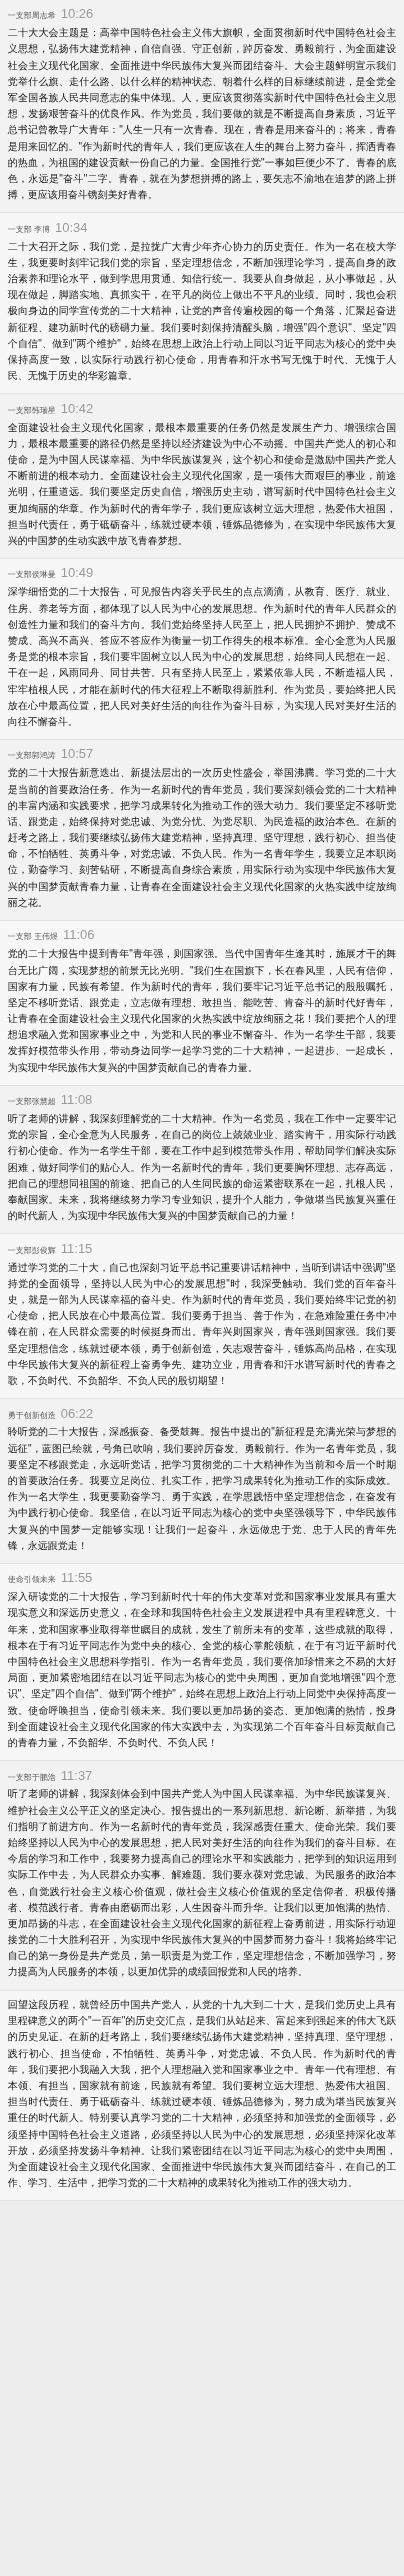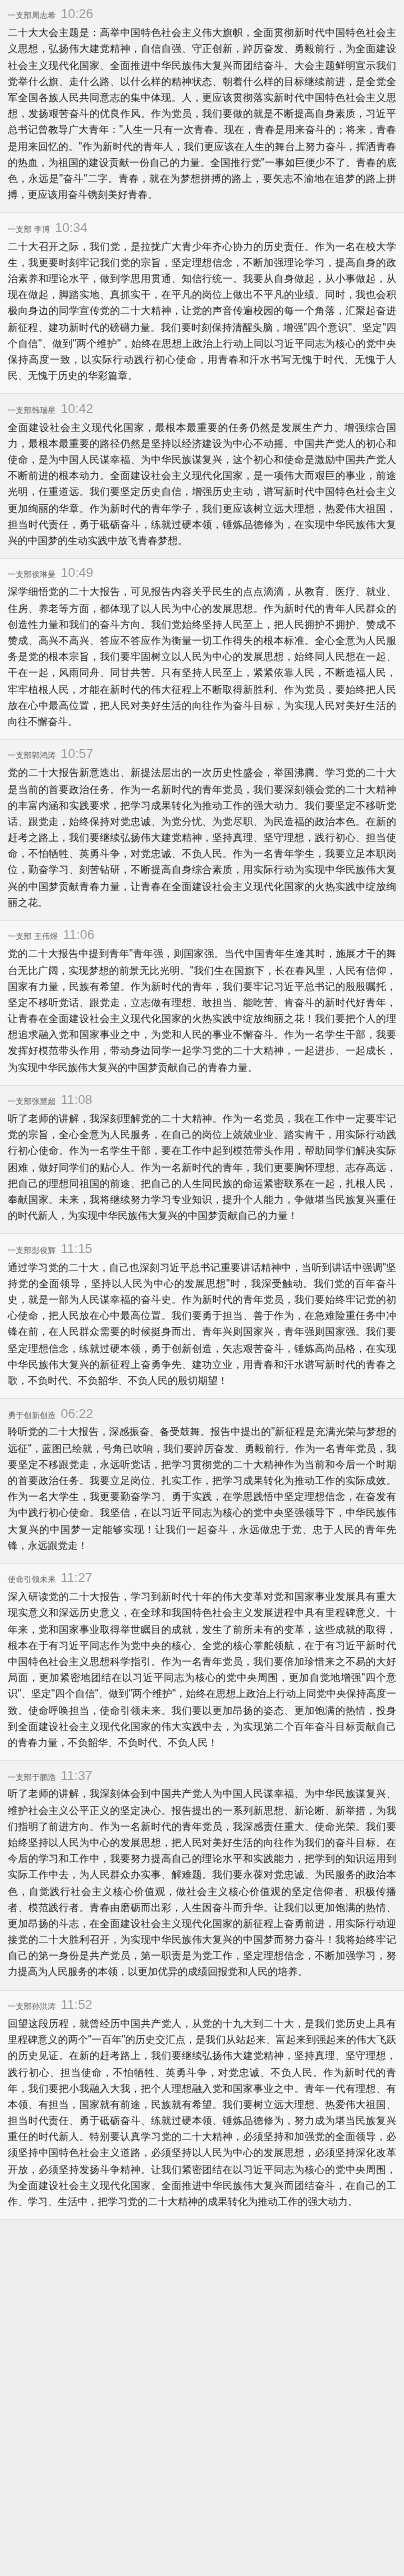--- a/index.html
+++ b/index.html
@@ -107,32 +107,28 @@
     <div class="msg">
       <div class="msg-head">
         <span class="sender">勇于创新创造</span>
         <span class="time">06:22</span>
       </div>
       <div class="body">聆听党的二十大报告，深感振奋、备受鼓舞。报告中提出的"新征程是充满光荣与梦想的远征"，蓝图已绘就，号角已吹响，我们要踔厉奋发、勇毅前行。作为一名青年党员，我要坚定不移跟党走，永远听党话，把学习贯彻党的二十大精神作为当前和今后一个时期的首要政治任务。我要立足岗位、扎实工作，把学习成果转化为推动工作的实际成效。作为一名大学生，我更要勤奋学习、勇于实践，在学思践悟中坚定理想信念，在奋发有为中践行初心使命。我坚信，在以习近平同志为核心的党中央坚强领导下，中华民族伟大复兴的中国梦一定能够实现！让我们一起奋斗，永远做忠于党、忠于人民的青年先锋，永远跟党走！</div>
     </div>
     <div class="msg alt">
       <div class="msg-head">
         <span class="sender">使命引领未来</span>
-        <span class="time">11:27</span>
+        <span class="time">11:55</span>
       </div>
       <div class="body">深入研读党的二十大报告，学习到新时代十年的伟大变革对党和国家事业发展具有重大现实意义和深远历史意义，在全球和我国特色社会主义发展进程中具有里程碑意义。十年来，党和国家事业取得举世瞩目的成就，发生了前所未有的变革，这些成就的取得，根本在于有习近平同志作为党中央的核心、全党的核心掌舵领航，在于有习近平新时代中国特色社会主义思想科学指引。作为一名青年党员，我们要倍加珍惜来之不易的大好局面，更加紧密地团结在以习近平同志为核心的党中央周围，更加自觉地增强"四个意识"、坚定"四个自信"、做到"两个维护"，始终在思想上政治上行动上同党中央保持高度一致。使命呼唤担当，使命引领未来。我们要以更加昂扬的姿态、更加饱满的热情，投身到全面建设社会主义现代化国家的伟大实践中去，为实现第二个百年奋斗目标贡献自己的青春力量，不负韶华、不负时代、不负人民！</div>
     </div>
     <div class="msg">
       <div class="msg-head">
         <span class="sender">一支部于鹏浩</span>
         <span class="time">11:37</span>
       </div>
       <div class="body">听了老师的讲解，我深刻体会到中国共产党人为中国人民谋幸福、为中华民族谋复兴、维护社会主义公平正义的坚定决心。报告提出的一系列新思想、新论断、新举措，为我们指明了前进方向。作为一名新时代的青年党员，我深感责任重大、使命光荣。我们要始终坚持以人民为中心的发展思想，把人民对美好生活的向往作为我们的奋斗目标。在今后的学习和工作中，我要努力提高自己的理论水平和实践能力，把学到的知识运用到实际工作中去，为人民群众办实事、解难题。我们要永葆对党忠诚、为民服务的政治本色，自觉践行社会主义核心价值观，做社会主义核心价值观的坚定信仰者、积极传播者、模范践行者。青春由磨砺而出彩，人生因奋斗而升华。让我们以更加饱满的热情、更加昂扬的斗志，在全面建设社会主义现代化国家的新征程上奋勇前进，用实际行动迎接党的二十大胜利召开，为实现中华民族伟大复兴的中国梦而努力奋斗！我将始终牢记自己的第一身份是共产党员，第一职责是为党工作，坚定理想信念，不断加强学习，努力提高为人民服务的本领，以更加优异的成绩回报党和人民的培养。</div>
     </div>
     <div class="msg alt">
-      <div class="msg-head">
-        <span class="sender">一支部孙洪涛</span>
-        <span class="time">11:52</span>
-      </div>
       <div class="body">回望这段历程，就曾经历中国共产党人，从党的十九大到二十大，是我们党历史上具有里程碑意义的两个"一百年"的历史交汇点，是我们从站起来、富起来到强起来的伟大飞跃的历史见证。在新的赶考路上，我们要继续弘扬伟大建党精神，坚持真理、坚守理想，践行初心、担当使命，不怕牺牲、英勇斗争，对党忠诚、不负人民。作为新时代的青年，我们要把小我融入大我，把个人理想融入党和国家事业之中。青年一代有理想、有本领、有担当，国家就有前途，民族就有希望。我们要树立远大理想、热爱伟大祖国、担当时代责任、勇于砥砺奋斗、练就过硬本领、锤炼品德修为，努力成为堪当民族复兴重任的时代新人。特别要认真学习党的二十大精神，必须坚持和加强党的全面领导，必须坚持中国特色社会主义道路，必须坚持以人民为中心的发展思想，必须坚持深化改革开放，必须坚持发扬斗争精神。让我们紧密团结在以习近平同志为核心的党中央周围，为全面建设社会主义现代化国家、全面推进中华民族伟大复兴而团结奋斗，在自己的工作、学习、生活中，把学习党的二十大精神的成果转化为推动工作的强大动力。</div>
     </div>
   </div>
 
 
 </body></html>

